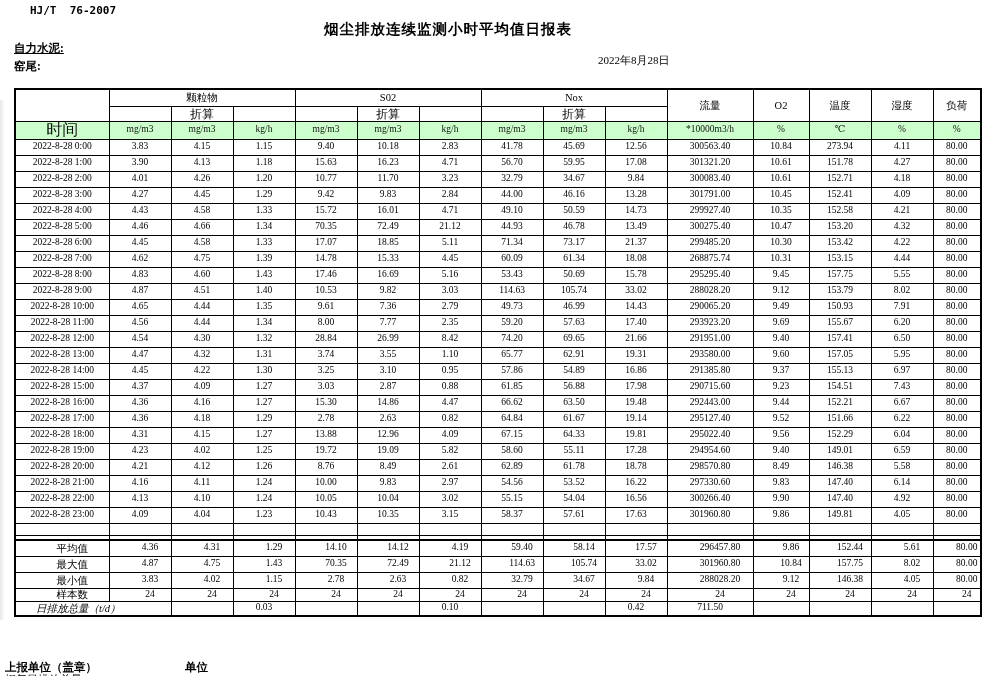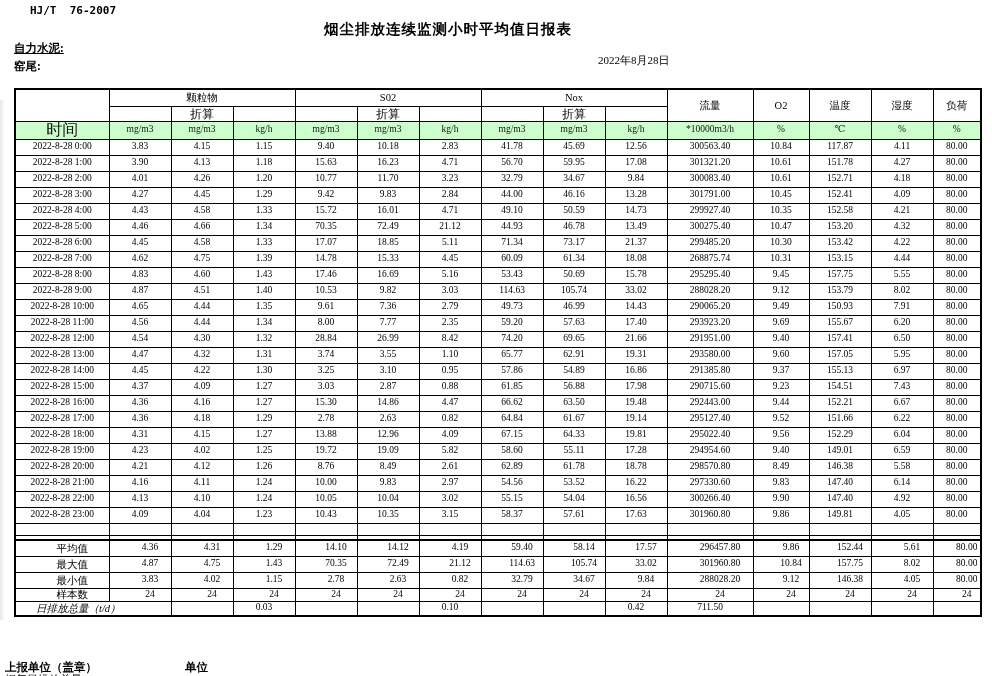--- a/index.html
+++ b/index.html
@@ -123,21 +123,21 @@
         <td>4.15</td>
         <td>1.15</td>
         <td>9.40</td>
         <td>10.18</td>
         <td>2.83</td>
         <td>41.78</td>
         <td>45.69</td>
         <td>12.56</td>
         <td>300563.40</td>
         <td>10.84</td>
-        <td>117.87</td>
+        <td>273.94</td>
         <td>4.11</td>
         <td>80.00</td>
       </tr>
       <tr class="datarow">
         <td class="time-cell">2022-8-28 1:00</td>
         <td>3.90</td>
         <td>4.13</td>
         <td>1.18</td>
         <td>15.63</td>
         <td>16.23</td>

